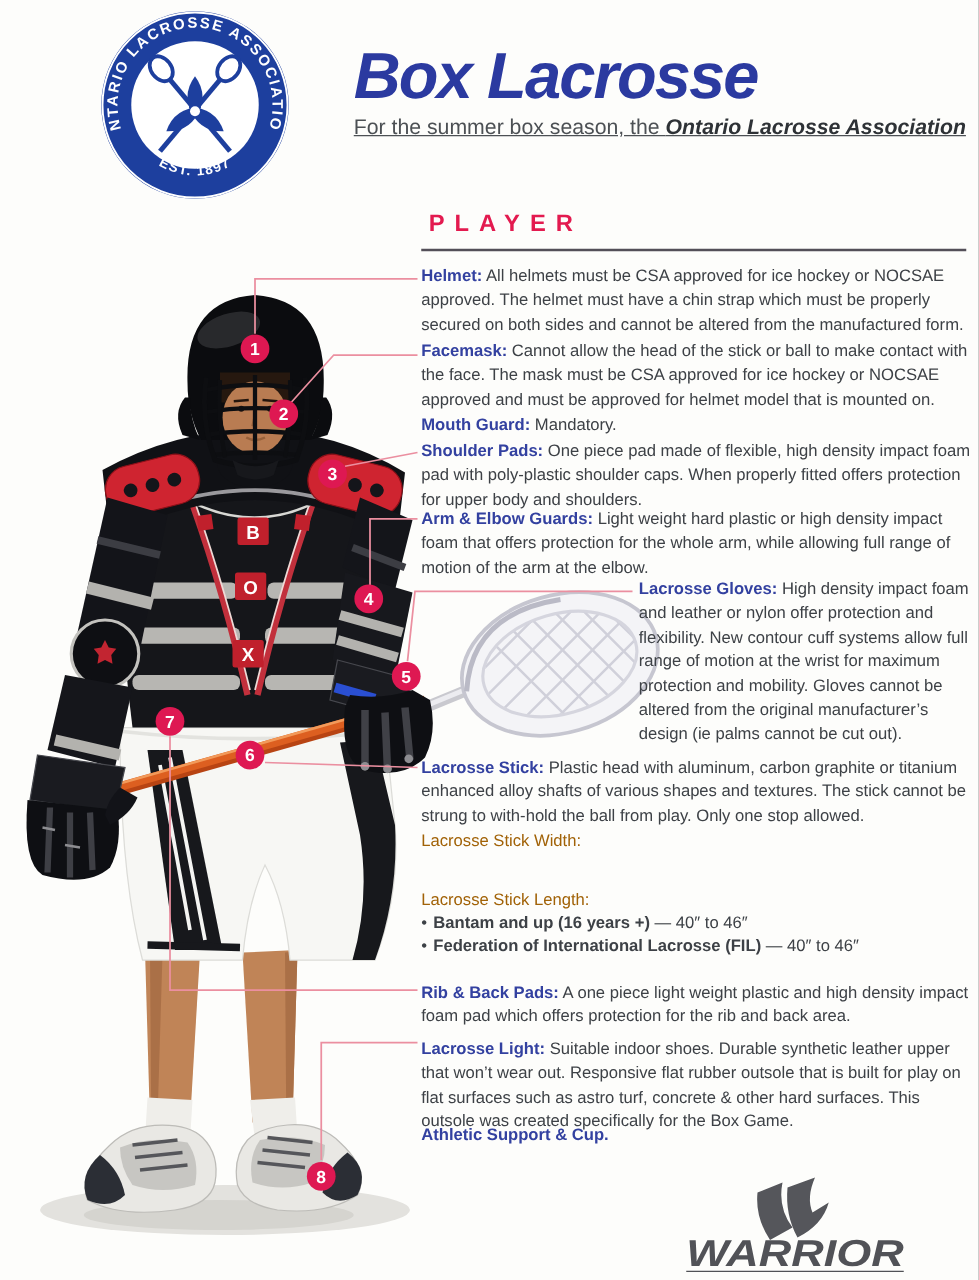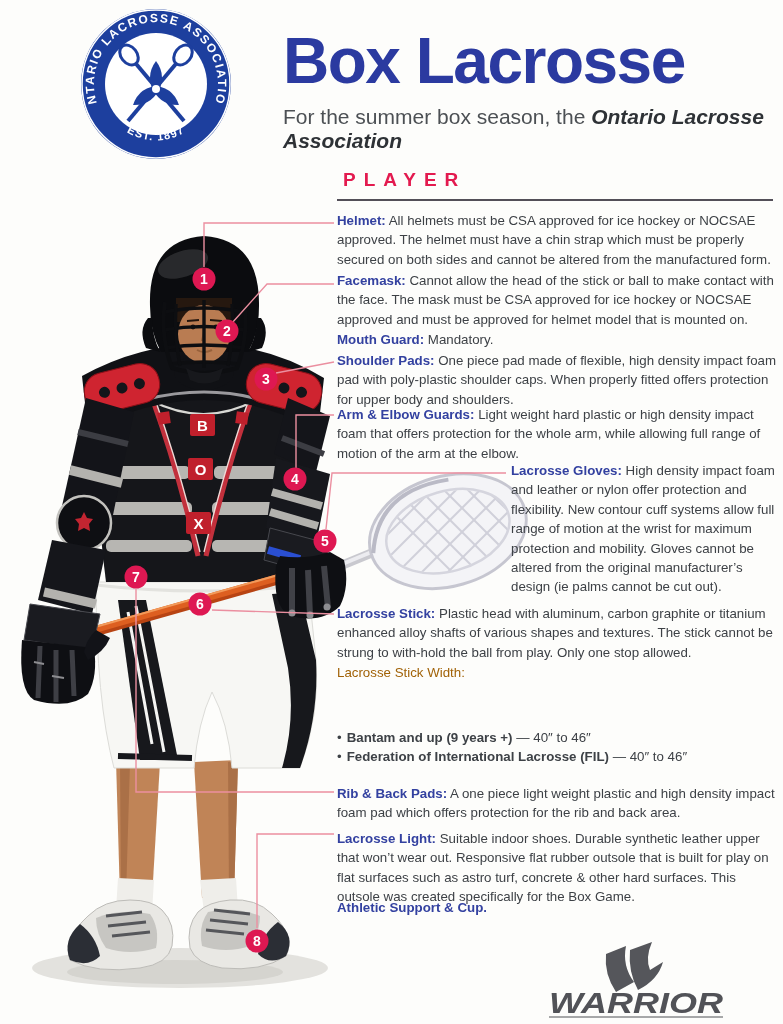--- a/index.html
+++ b/index.html
@@ -4,24 +4,24 @@
 <style>
   html,body{margin:0;padding:0;background:#888;}
   .page{
     position:relative;width:783px;height:1024px;margin:0 auto;
     background:#fdfdfb;overflow:hidden;
     font-family:"Liberation Sans",sans-serif;
   }
   
   .masthead{position:absolute;left:283px;top:30px;width:500px;}
   .title{
-    color:#2b3aa0;font-size:64px;font-weight:bold;letter-spacing:-1.5px;
-    line-height:62px;margin:0;
+    color:#2b3aa0;font-size:52px;font-weight:bold;letter-spacing:-1.5px;
+    line-height:62px;margin:0;font-style:italic;
   }
-  .subtitle{margin-top:13px;font-size:21px;color:#4c5054;}
+  .subtitle{font-size:17px;color:#4c5054;text-decoration:underline;}
   .subtitle .em{color:#2e3236;font-weight:bold;font-style:italic;}
   
   .ola-logo{position:absolute;left:70px;top:5px;}
   
   .player-heading{
     position:absolute;left:343px;top:169px;
     color:#e31a4f;font-weight:bold;font-size:19px;letter-spacing:8px;
   }
   .rule{position:absolute;left:337px;top:199px;width:436px;height:2px;background:#534f58;}
   
@@ -335,22 +335,25 @@
 
   <div class="sec" style="top:604px">
     <span class="lead">Lacrosse Stick:</span>
     <span>Plastic head with aluminum, carbon graphite or titanium enhanced alloy shafts of various shapes and textures. The stick cannot be strung to with-hold the ball from play. Only one stop allowed.</span>
   </div>
 
   <div class="sec" style="top:663px">
     <span class="sublead">Lacrosse Stick Width:</span>
   </div>
 
+  <div class="sec" style="top:710px">
+    <span class="sublead">Lacrosse Stick Length:</span>
+  </div>
   <div class="sec" style="top:728px">
-    <div class="bullet"><span class="dot">•</span><span class="bname">Bantam and up (9 years +)</span> <span>— 40″ to 46″</span></div>
+    <div class="bullet"><span class="dot">•</span><span class="bname">Bantam and up (16 years +)</span> <span>— 40″ to 46″</span></div>
     <div class="bullet"><span class="dot">•</span><span class="bname">Federation of International Lacrosse (FIL)</span> <span>— 40″ to 46″</span></div>
   </div>
 
   <div class="sec" style="top:784px">
     <span class="lead">Rib &amp; Back Pads:</span>
     <span>A one piece light weight plastic and high density impact foam pad which offers protection for the rib and back area.</span>
   </div>
 
   <div class="sec" style="top:829px">
     <span class="lead">Lacrosse Light:</span>

